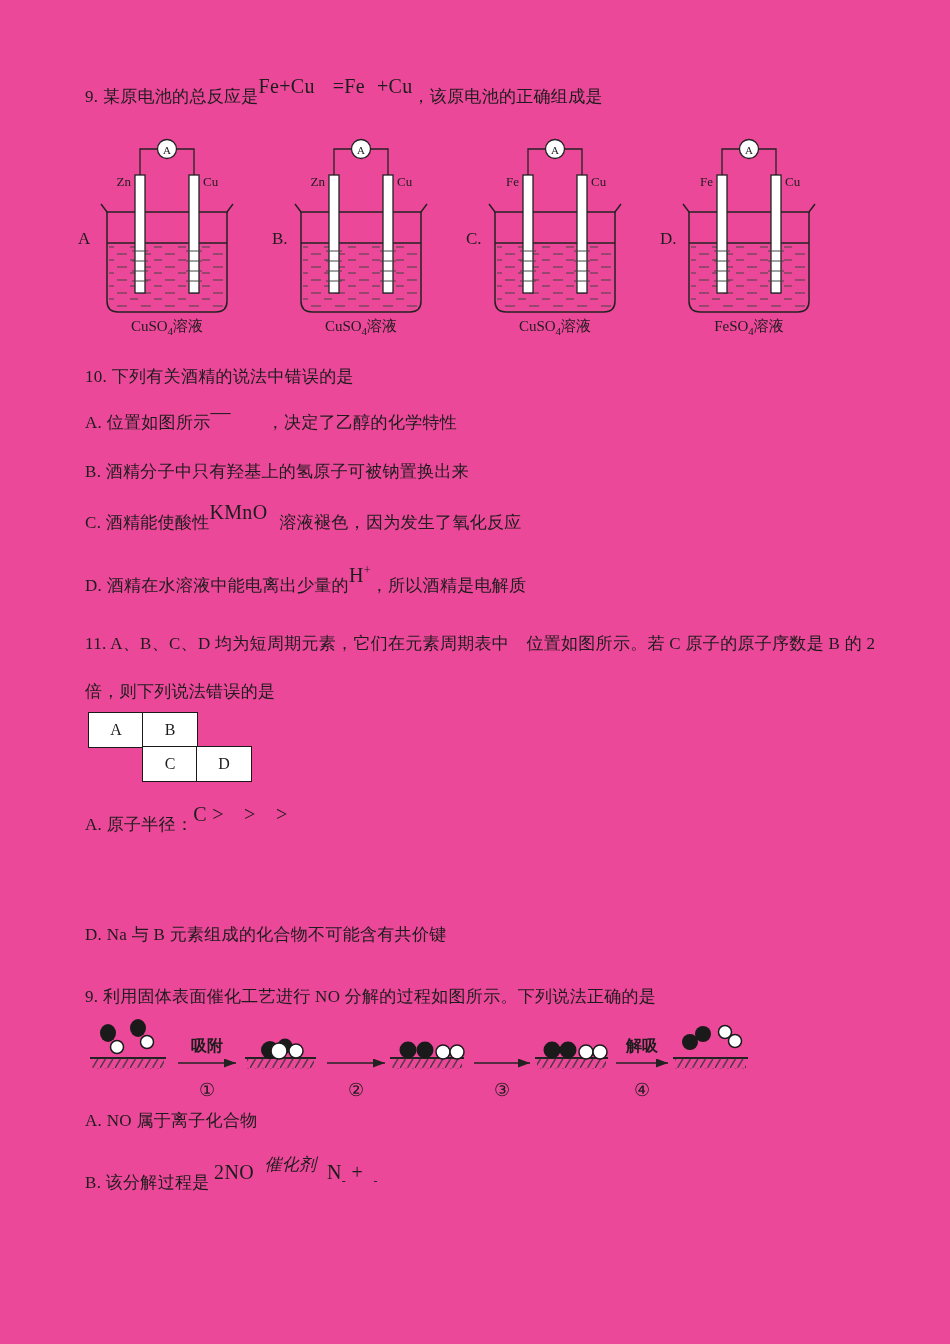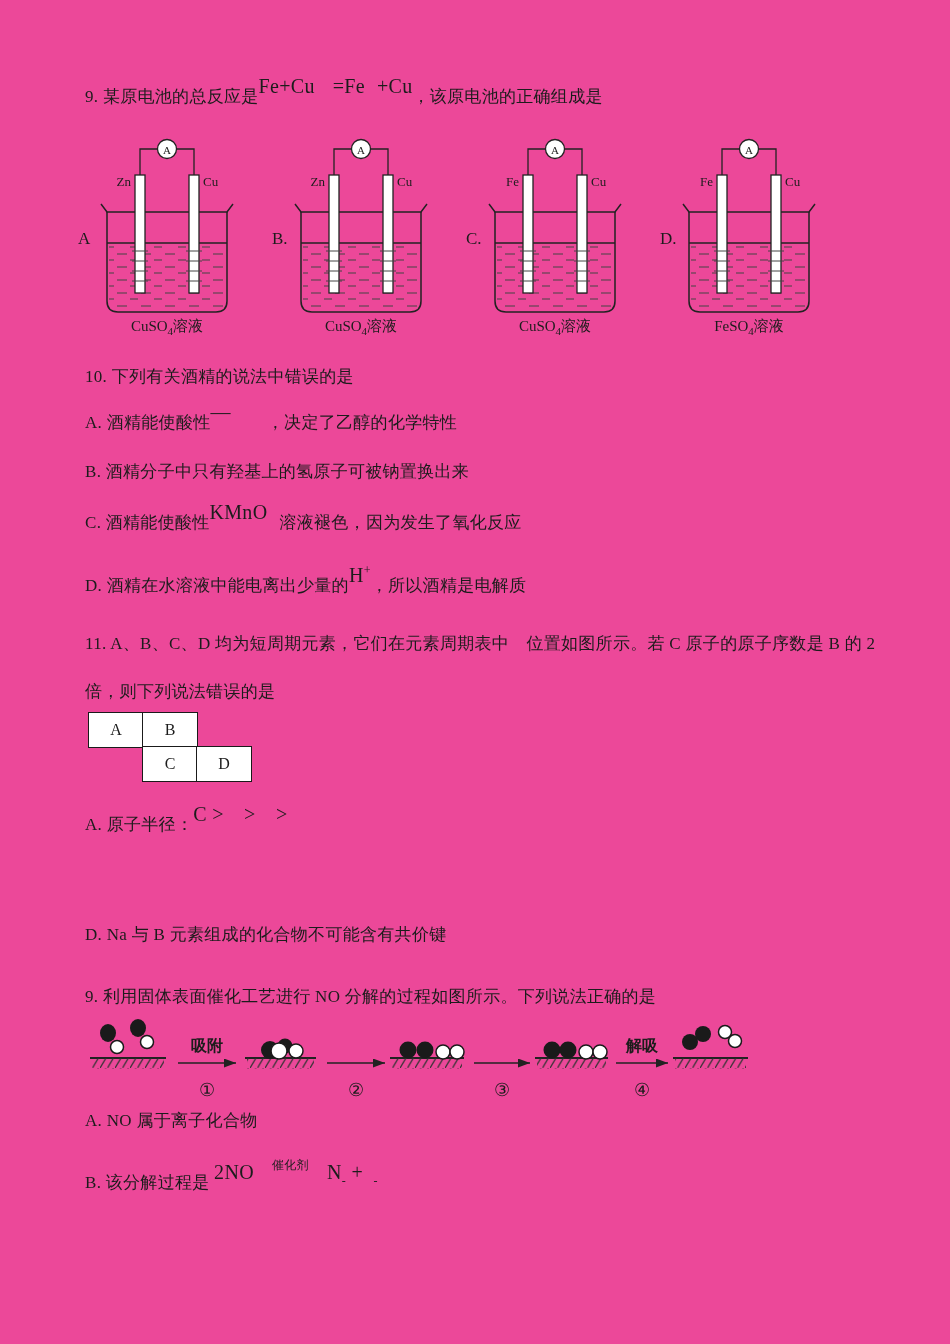--- a/index.html
+++ b/index.html
@@ -23,21 +23,21 @@
   .sol-label sub{font-size:11px;}
   .ptwrap{left:88px;top:712px;width:170px;height:72px;}
   .ptcell{position:absolute;width:56px;height:36px;border:1.6px solid #1a1a1a;
     box-sizing:border-box;display:flex;align-items:center;justify-content:center;
     font-size:16px;background:#fff;}
   .stext{font-family:"Liberation Serif","DejaVu Serif",serif;font-size:13px;fill:#1c1c1c;}
   .stext-a{font-family:"Liberation Serif","DejaVu Serif",serif;font-size:11px;fill:#1c1c1c;}
   .cn-svg{font-family:"Liberation Serif","DejaVu Serif",serif;font-size:16px;fill:#1c1c1c;font-weight:bold;}
   .num-svg{font-family:"Liberation Serif","DejaVu Serif",serif;font-size:18px;fill:#1c1c1c;font-weight:normal;}
   .catwrap{display:inline-block;width:64px;position:relative;vertical-align:baseline;}
-  .cat{position:absolute;left:50%;transform:translateX(-50%);top:-34px;font-size:12px;white-space:nowrap;}
+  .cat{position:absolute;left:50%;transform:translateX(-50%);top:-34px;font-size:17px;white-space:nowrap;font-style:italic;}
   .subdash{font-size:12px;vertical-align:-6px;}
 </style>
 </head>
 <body>
 
 <div class="page">
 
   <svg width="0" height="0" style="position:absolute">
     <defs>
       <pattern id="dashpat" width="24" height="13" patternUnits="userSpaceOnUse">
@@ -106,21 +106,21 @@
       <use href="#cell-art"></use>
       <text x="39" y="53" text-anchor="end" class="stext">Fe</text>
       <text x="111" y="53" class="stext">Cu</text>
       <text x="75" y="20.5" text-anchor="middle" class="stext-a">A</text>
     </svg>
     <div class="sol-label"><span>FeSO</span><sub>4</sub><span>溶液</span></div>
   </div>
 
   <div class="abs line" style="left:85px;top:366px">10. 下列有关酒精的说法中错误的是</div>
   <div class="abs line" style="left:85px;top:410px">
-    <span>A. 酒精能使酸性</span><span class="fx">—</span><span class="g36"></span><span>，决定了乙醇的化学特性</span>
+    <span>A. 位置如图所示</span><span class="fx">—</span><span class="g36"></span><span>，决定了乙醇的化学特性</span>
   </div>
   <div class="abs line" style="left:85px;top:461px">B. 酒精分子中只有羟基上的氢原子可被钠置换出来</div>
   <div class="abs line" style="left:85px;top:510px">
     <span>C. 酒精能使酸性</span><span class="fx">KMnO</span><span class="g12"></span><span>溶液褪色，因为发生了氧化反应</span>
   </div>
   <div class="abs line" style="left:85px;top:568px">
     <span>D. 酒精在水溶液中能电离出少量的</span><span class="fx"><span>H</span><sup>+</sup></span><span>，所以酒精是电解质</span>
   </div>
 
   <div class="abs line" style="left:85px;top:633px">11. A、B、C、D 均为短周期元素，它们在元素周期表中　位置如图所示。若 C 原子的原子序数是 B 的 2</div>

